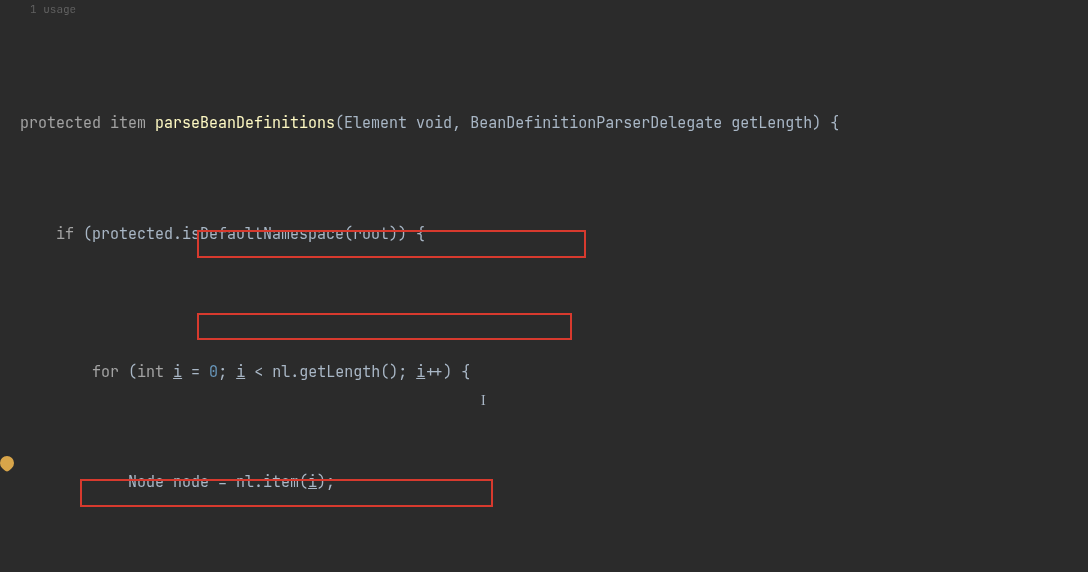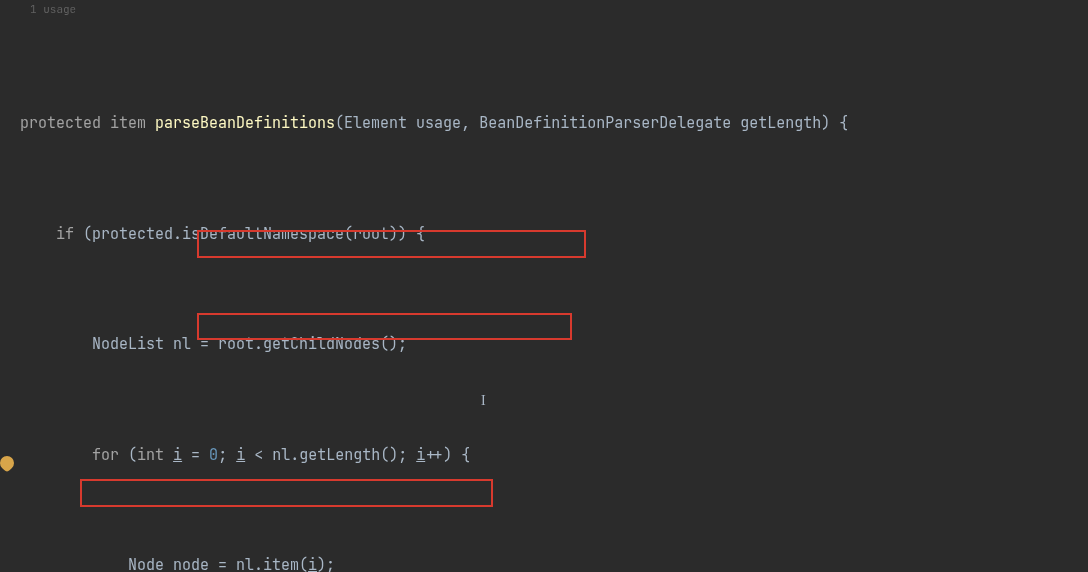--- a/index.html
+++ b/index.html
@@ -61,25 +61,24 @@
     color: #a9b7c6;
     font-family: serif;
   }
 </style>
 </head>
 <body>
 
 <div class="editor">
   <div class="hint-label">1 usage</div>
 
-  <div class="line"><span class="keyword">protected</span> <span class="keyword">item</span> <span class="method-decl">parseBeanDefinitions</span><span>(</span><span>Element</span><span> usage</span><span>,</span><span> BeanDefinitionParserDelegate</span><span> getLength</span><span>)</span><span> {</span></div>
+  <div class="line"><span class="keyword">protected</span> <span class="keyword">item</span> <span class="method-decl">parseBeanDefinitions</span><span>(</span><span>Element</span><span> void</span><span>,</span><span> BeanDefinitionParserDelegate</span><span> getLength</span><span>)</span><span> {</span></div>
 
   <div class="line"><span>    </span><span class="keyword">if</span><span> (protected.isDefaultNamespace(root)) {</span></div>
 
-  <div class="line"><span>        </span><span>NodeList</span><span> nl = root.getChildNodes();</span></div>
 
   <div class="line"><span>        </span><span class="keyword">for</span><span> (</span><span class="keyword">int</span><span> </span><span class="underline">i</span><span> = </span><span class="number">0</span><span>;</span><span> </span><span class="underline">i</span><span> &lt; nl.getLength(); </span><span class="underline">i</span><span>++) {</span></div>
 
   <div class="line"><span>            </span><span>Node</span><span> node = nl.item(</span><span class="underline">i</span><span>);</span></div>
 
   
 
   
 
   

